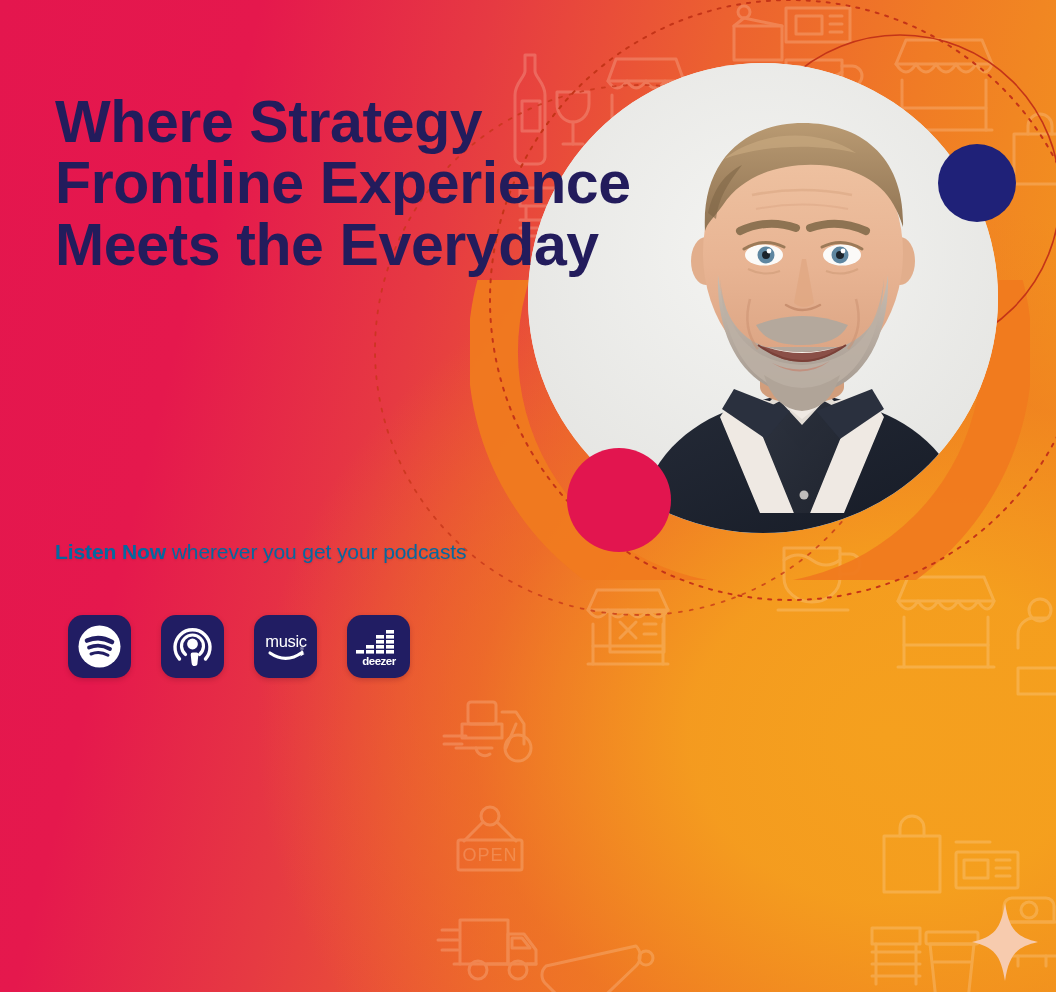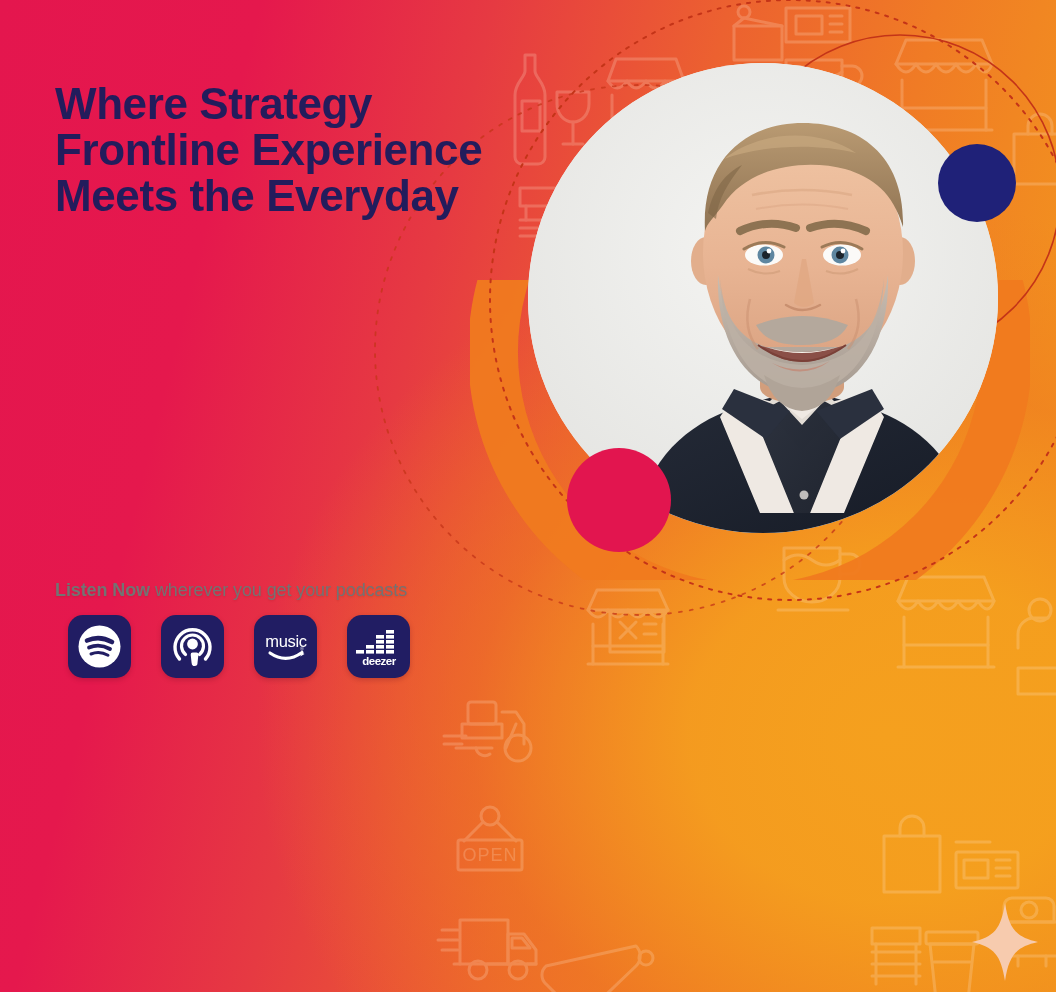--- a/index.html
+++ b/index.html
@@ -92,34 +92,34 @@
     height: 78px;
   }
 
   
   .headline {
     position: absolute;
     left: 55px;
     top: 52px;
     width: 560px;
     color: #231C5C;
-    font-size: 44px;
+    font-size: 59px;
     font-weight: bold;
     line-height: 1.045;
     letter-spacing: -0.4px;
   }
   .headline .hl-line { display: block; white-space: nowrap; }
 
   
   .listen-row {
     position: absolute;
     left: 55px;
-    top: 580px;
-    color: #737373;
-    font-size: 18px;
+    top: 540px;
+    color: #0369a1;
+    font-size: 21px;
     letter-spacing: -0.1px;
     white-space: nowrap;
     text-shadow: 0 1px 2px rgba(120,20,20,0.18);
   }
   .listen-row .strong { font-weight: bold; }
 
   
   .platforms {
     position: absolute;
     left: 68px;

